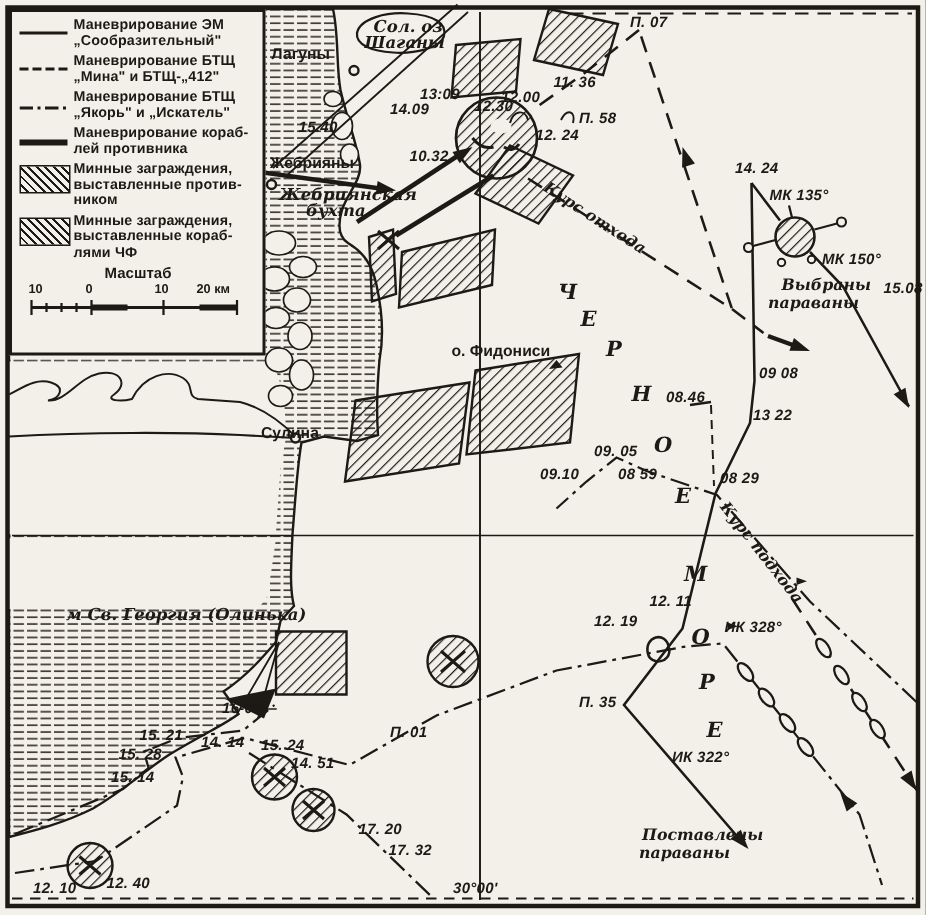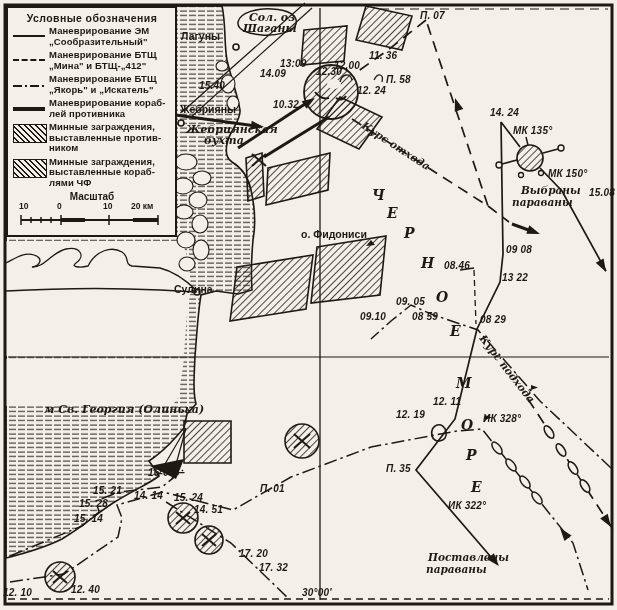--- a/index.html
+++ b/index.html
@@ -195,21 +195,20 @@
         <circle cx="236" cy="47" r="3"></circle>
   </g>
   <path d="M366,246 l5,-6 l4,5 Z" fill="#1d1914"></path>
 
   <rect x="5" y="5" width="607" height="599" fill="none" stroke="#1d1914" stroke-width="3"></rect>
   <line x1="8" y1="599" x2="609" y2="599" stroke="#1d1914" stroke-width="1.3" stroke-dasharray="7 5"></line>
   <line x1="380" y1="9" x2="608" y2="9" stroke="#1d1914" stroke-width="1.2" stroke-dasharray="9 6"></line>
 </svg>
 
   <div id="legend">
-    <div class="title">Условные обозначения</div>
     <div id="legend-items">
         <div class="li">
           <div class="sym">
             <div class="ln"></div>
           </div>
           <div class="txt">
             <div>Маневрирование ЭМ</div>
             <div>„Сообразительный"</div>
           </div>
         </div>
@@ -316,21 +315,21 @@
       <div class="lbl t" style="left: 433px; top: 397px;">12. 11</div>
       <div class="lbl t" style="left: 483px; top: 414px;">ИК 328°</div>
       <div class="lbl t" style="left: 386px; top: 464px;">П. 35</div>
       <div class="lbl t" style="left: 448px; top: 501px;">ИК 322°</div>
       <div class="lbl t" style="left: 260px; top: 484px;">П. 01</div>
       <div class="lbl n" style="left: 428px; top: 552px;">Поставлены</div>
       <div class="lbl n" style="left: 426px; top: 564px;">параваны</div>
       <div class="lbl t" style="left: 239px; top: 549px;">17. 20</div>
       <div class="lbl t" style="left: 259px; top: 563px;">17. 32</div>
       <div class="lbl t" style="left: 71px; top: 585px;">12. 40</div>
-      <div class="lbl t" style="left: 3px; top: 588px;">12. 10</div>
+      <div class="lbl t" style="left: 3px; top: 588px; padding-left: 19px;">12. 10</div>
       <div class="lbl t" style="left: 74px; top: 514px;">15. 14</div>
       <div class="lbl t" style="left: 79px; top: 499px;">15. 28</div>
       <div class="lbl t" style="left: 93px; top: 486px;">15. 21</div>
       <div class="lbl t" style="left: 134px; top: 491px;">14. 14</div>
       <div class="lbl t" style="left: 174px; top: 493px;">15. 24</div>
       <div class="lbl t" style="left: 194px; top: 505px;">14. 51</div>
       <div class="lbl t" style="left: 148px; top: 468px;">16-00—</div>
       <div class="lbl g" style="left: 44px; top: 404px;">м Св. Георгия (Олинька)</div>
       <div class="lbl c" style="left: 150px; top: 284px; margin-left: 24px;">Сулина</div>
       <div class="lbl c" style="left: 180px; top: 104px;">Жебрияны</div>

